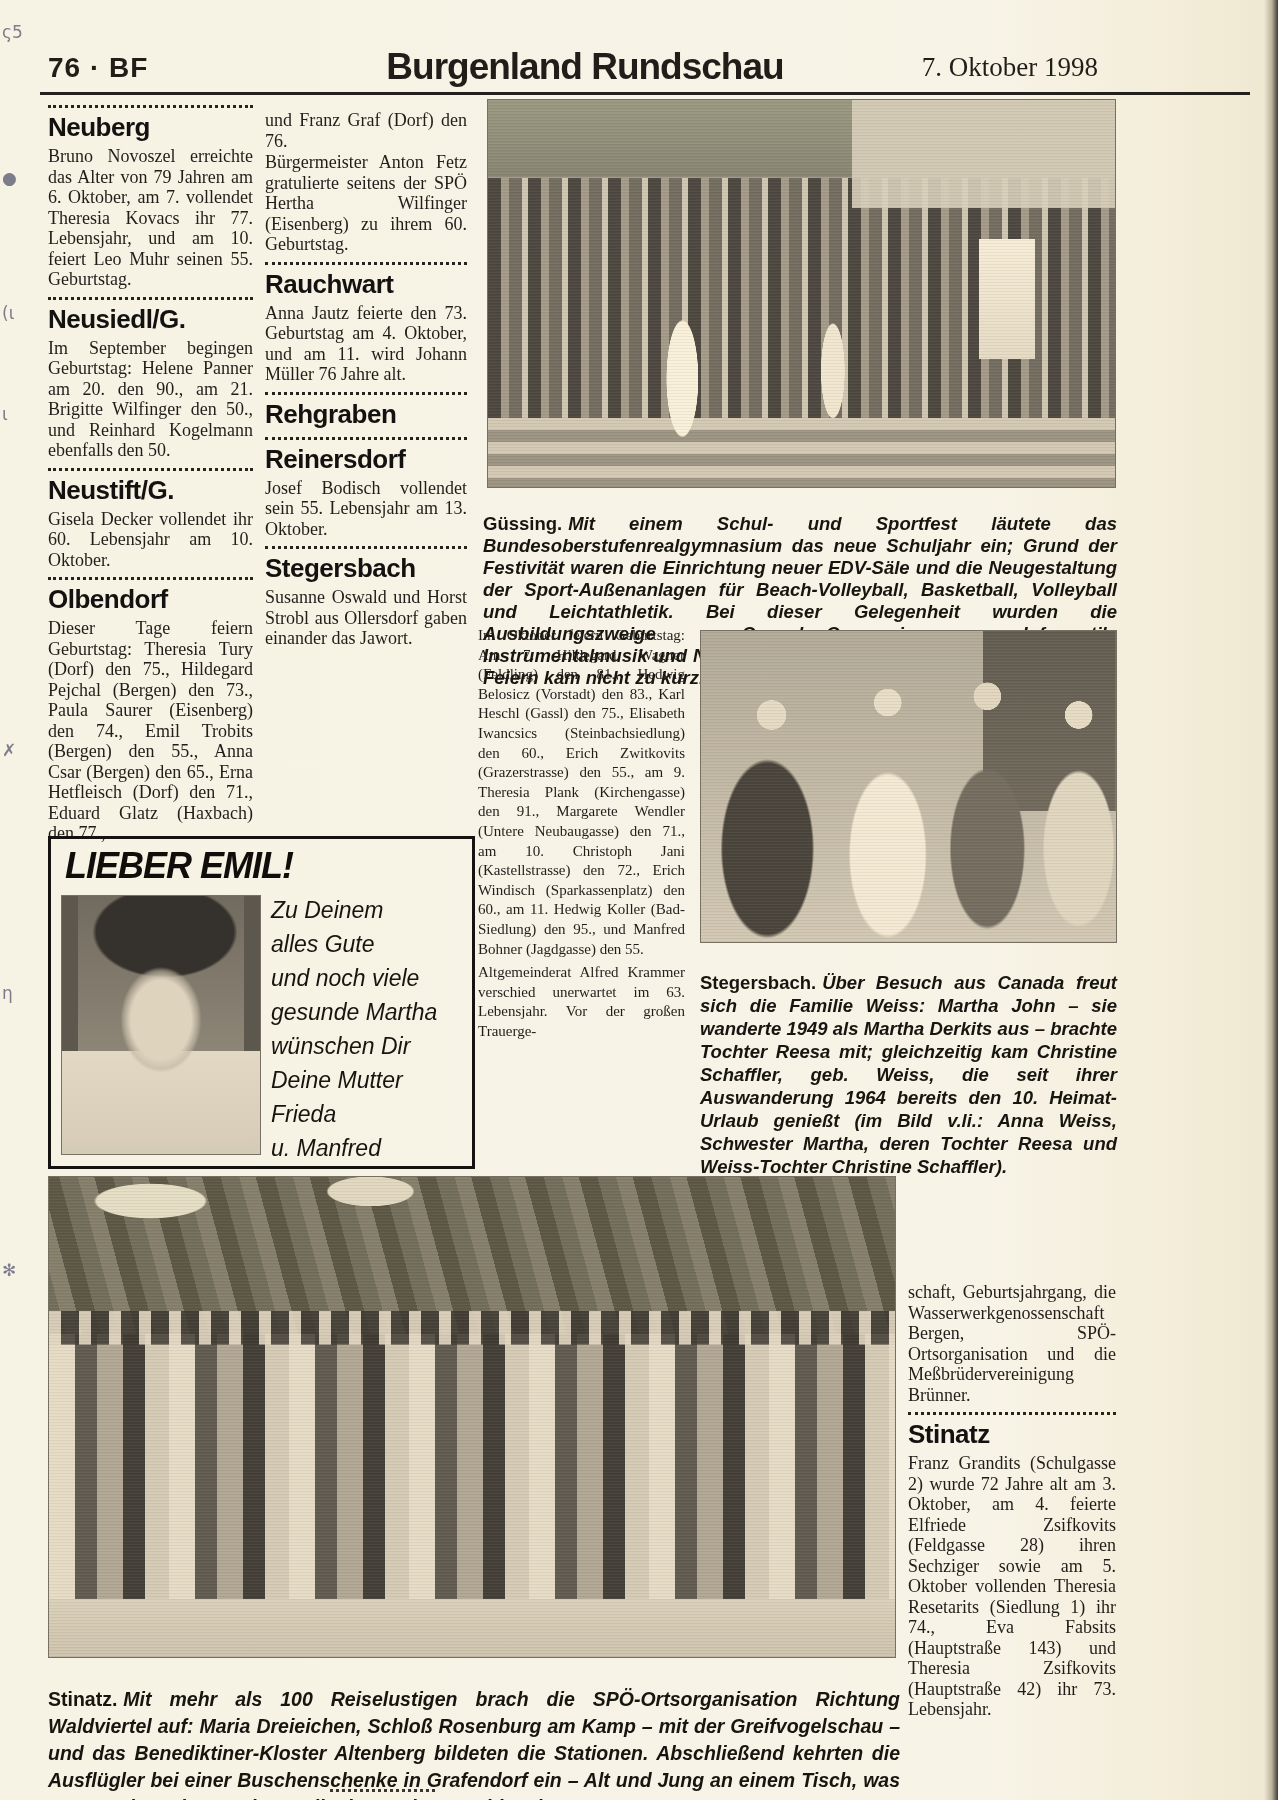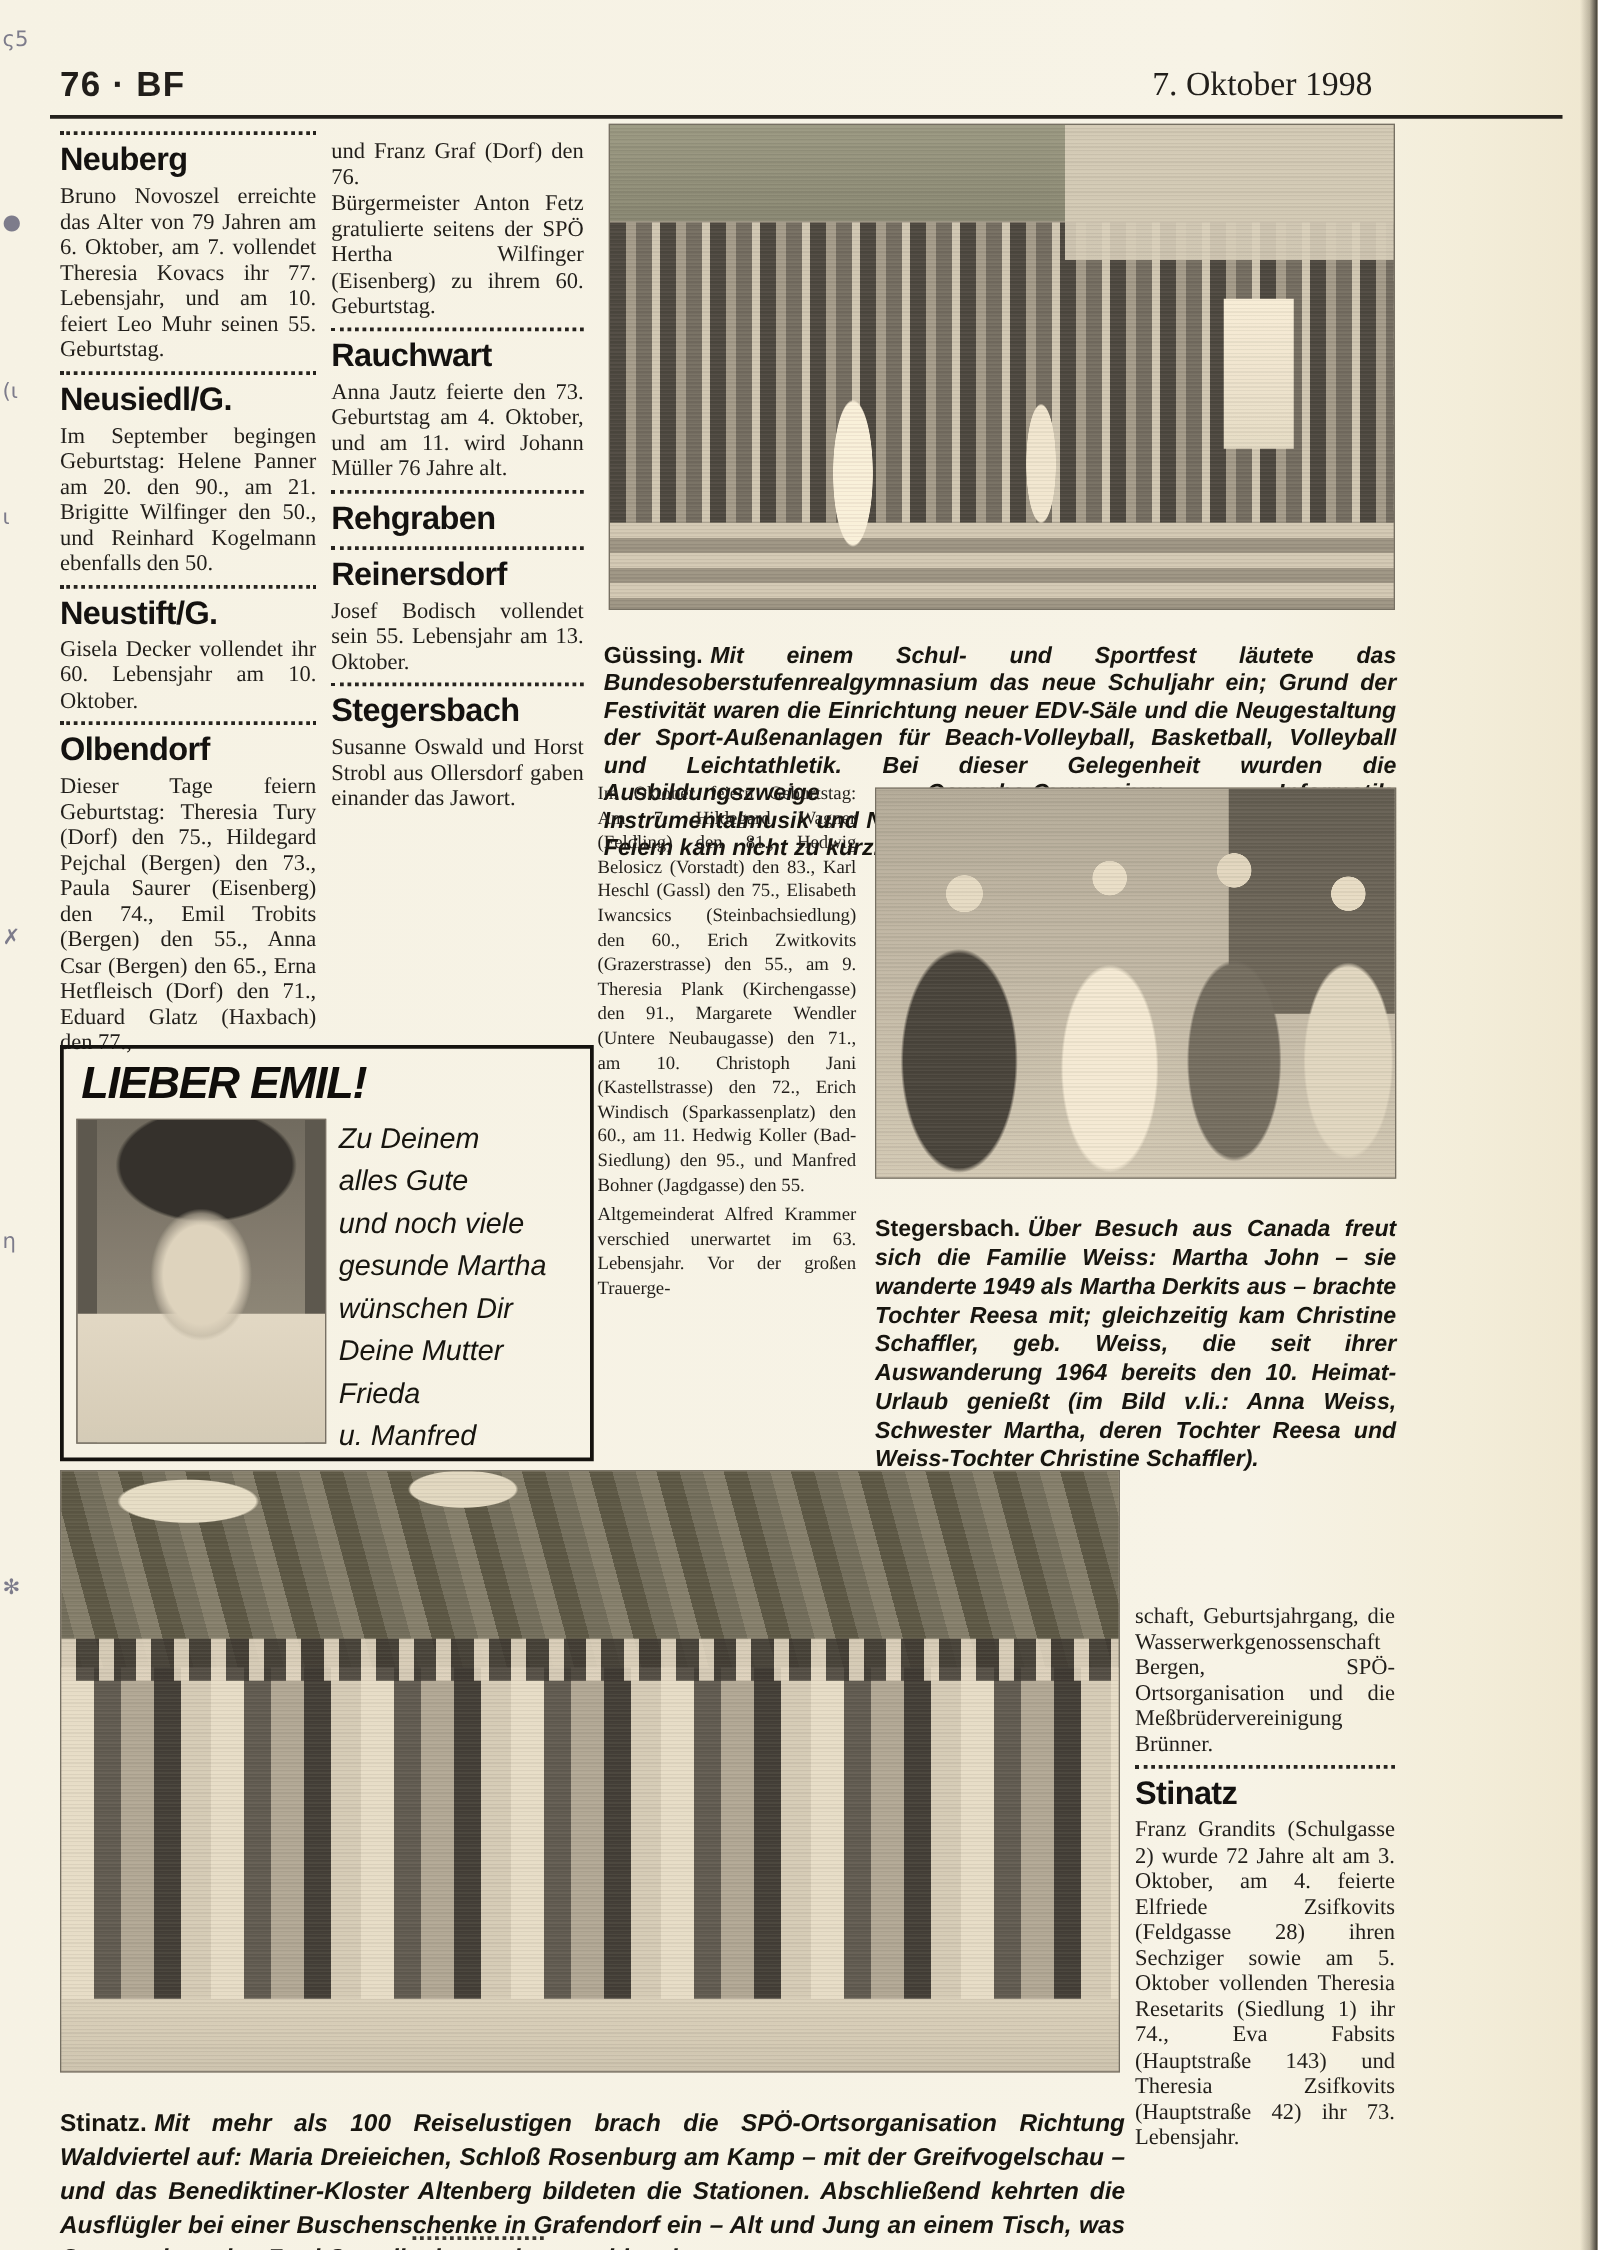--- a/index.html
+++ b/index.html
@@ -96,20 +96,21 @@
   #scan-right{position:absolute;top:0;right:0;width:14px;height:100%;
     background:linear-gradient(to right,rgba(90,82,66,0) 0%,rgba(90,82,66,.35) 55%,rgba(33,30,24,.85) 100%);}
   #bottom-dots{position:absolute;left:330px;top:1789px;width:105px;border-top:3px dotted #3a362e;}
 </style>
 </head>
 <body>
 
 <div class="page">
 
   <div class="masthead-num">76 · BF</div>
+  <div class="masthead-title">Burgenland Rundschau</div>
   <div class="masthead-date">7. Oktober 1998</div>
   <div class="header-rule"></div>
 
   <div class="col" style="left:48px;top:98px;width:205px;">
     <div class="dots"></div>
     <h2 class="sec-h">Neuberg</h2>
     <p class="body-p">Bruno Novoszel erreichte das Alter von 79 Jahren am 6. Oktober, am 7. vollendet Theresia Kovacs ihr 77. Lebensjahr, und am 10. feiert Leo Muhr seinen 55. Geburtstag.</p>
     <div class="dots"></div>
     <h2 class="sec-h">Neusiedl/G.</h2>
     <p class="body-p">Im September begingen Geburtstag: Helene Panner am 20. den 90., am 21. Brigitte Wilfinger den 50., und Reinhard Kogelmann ebenfalls den 50.</p>

